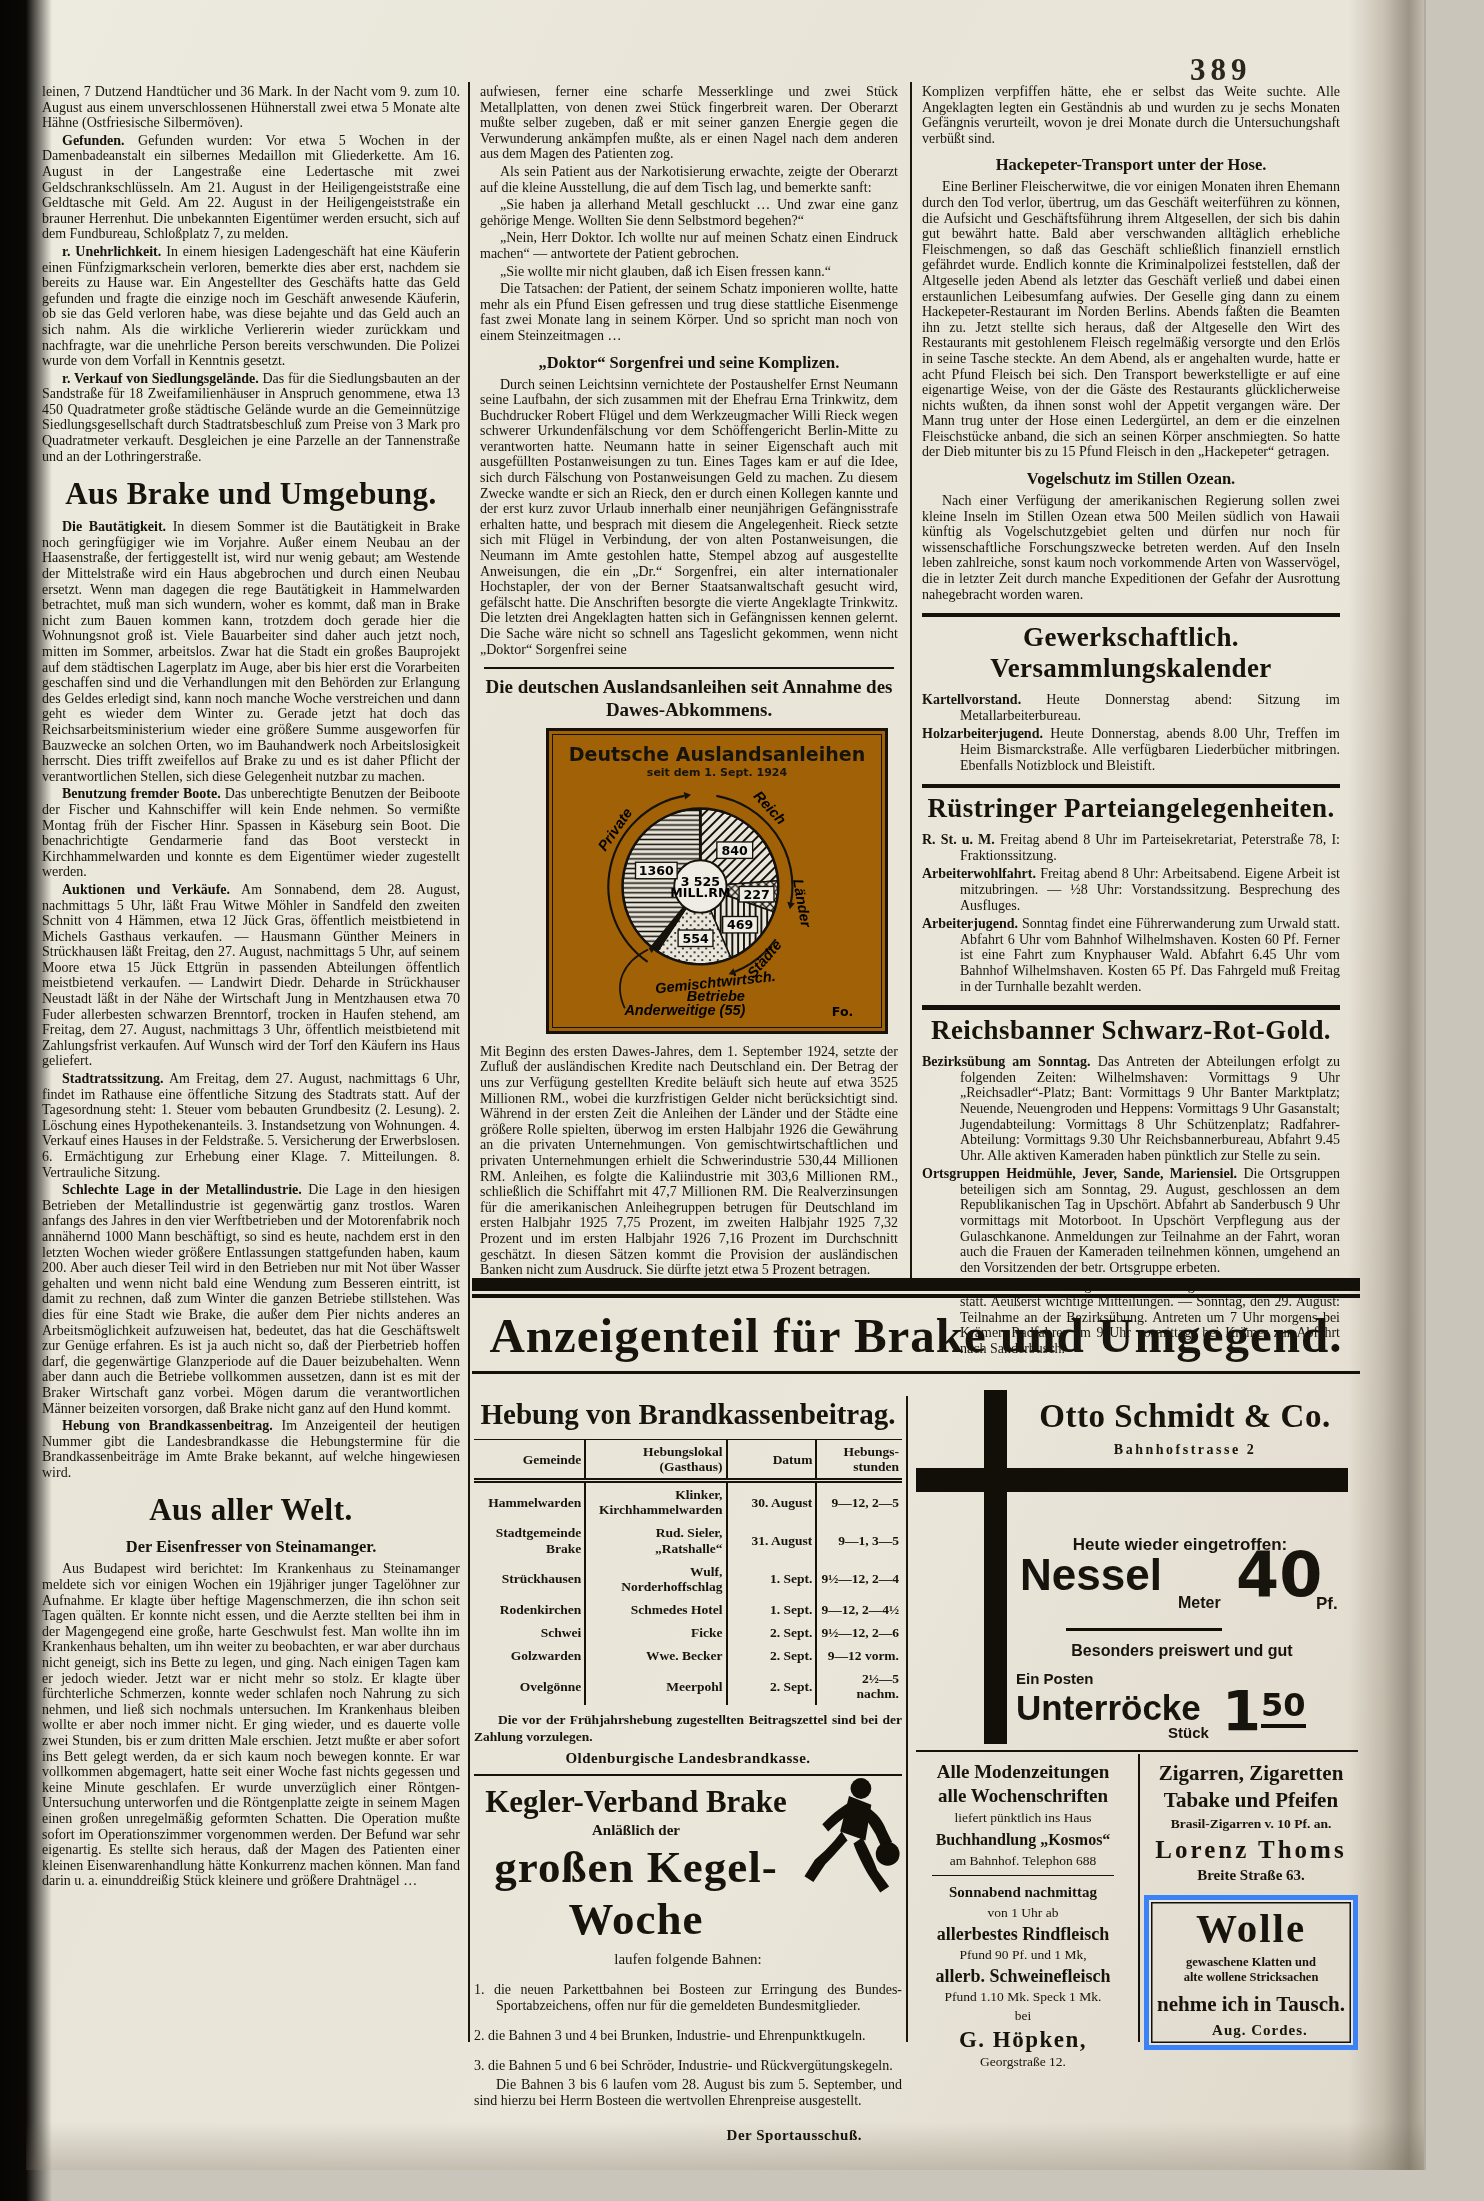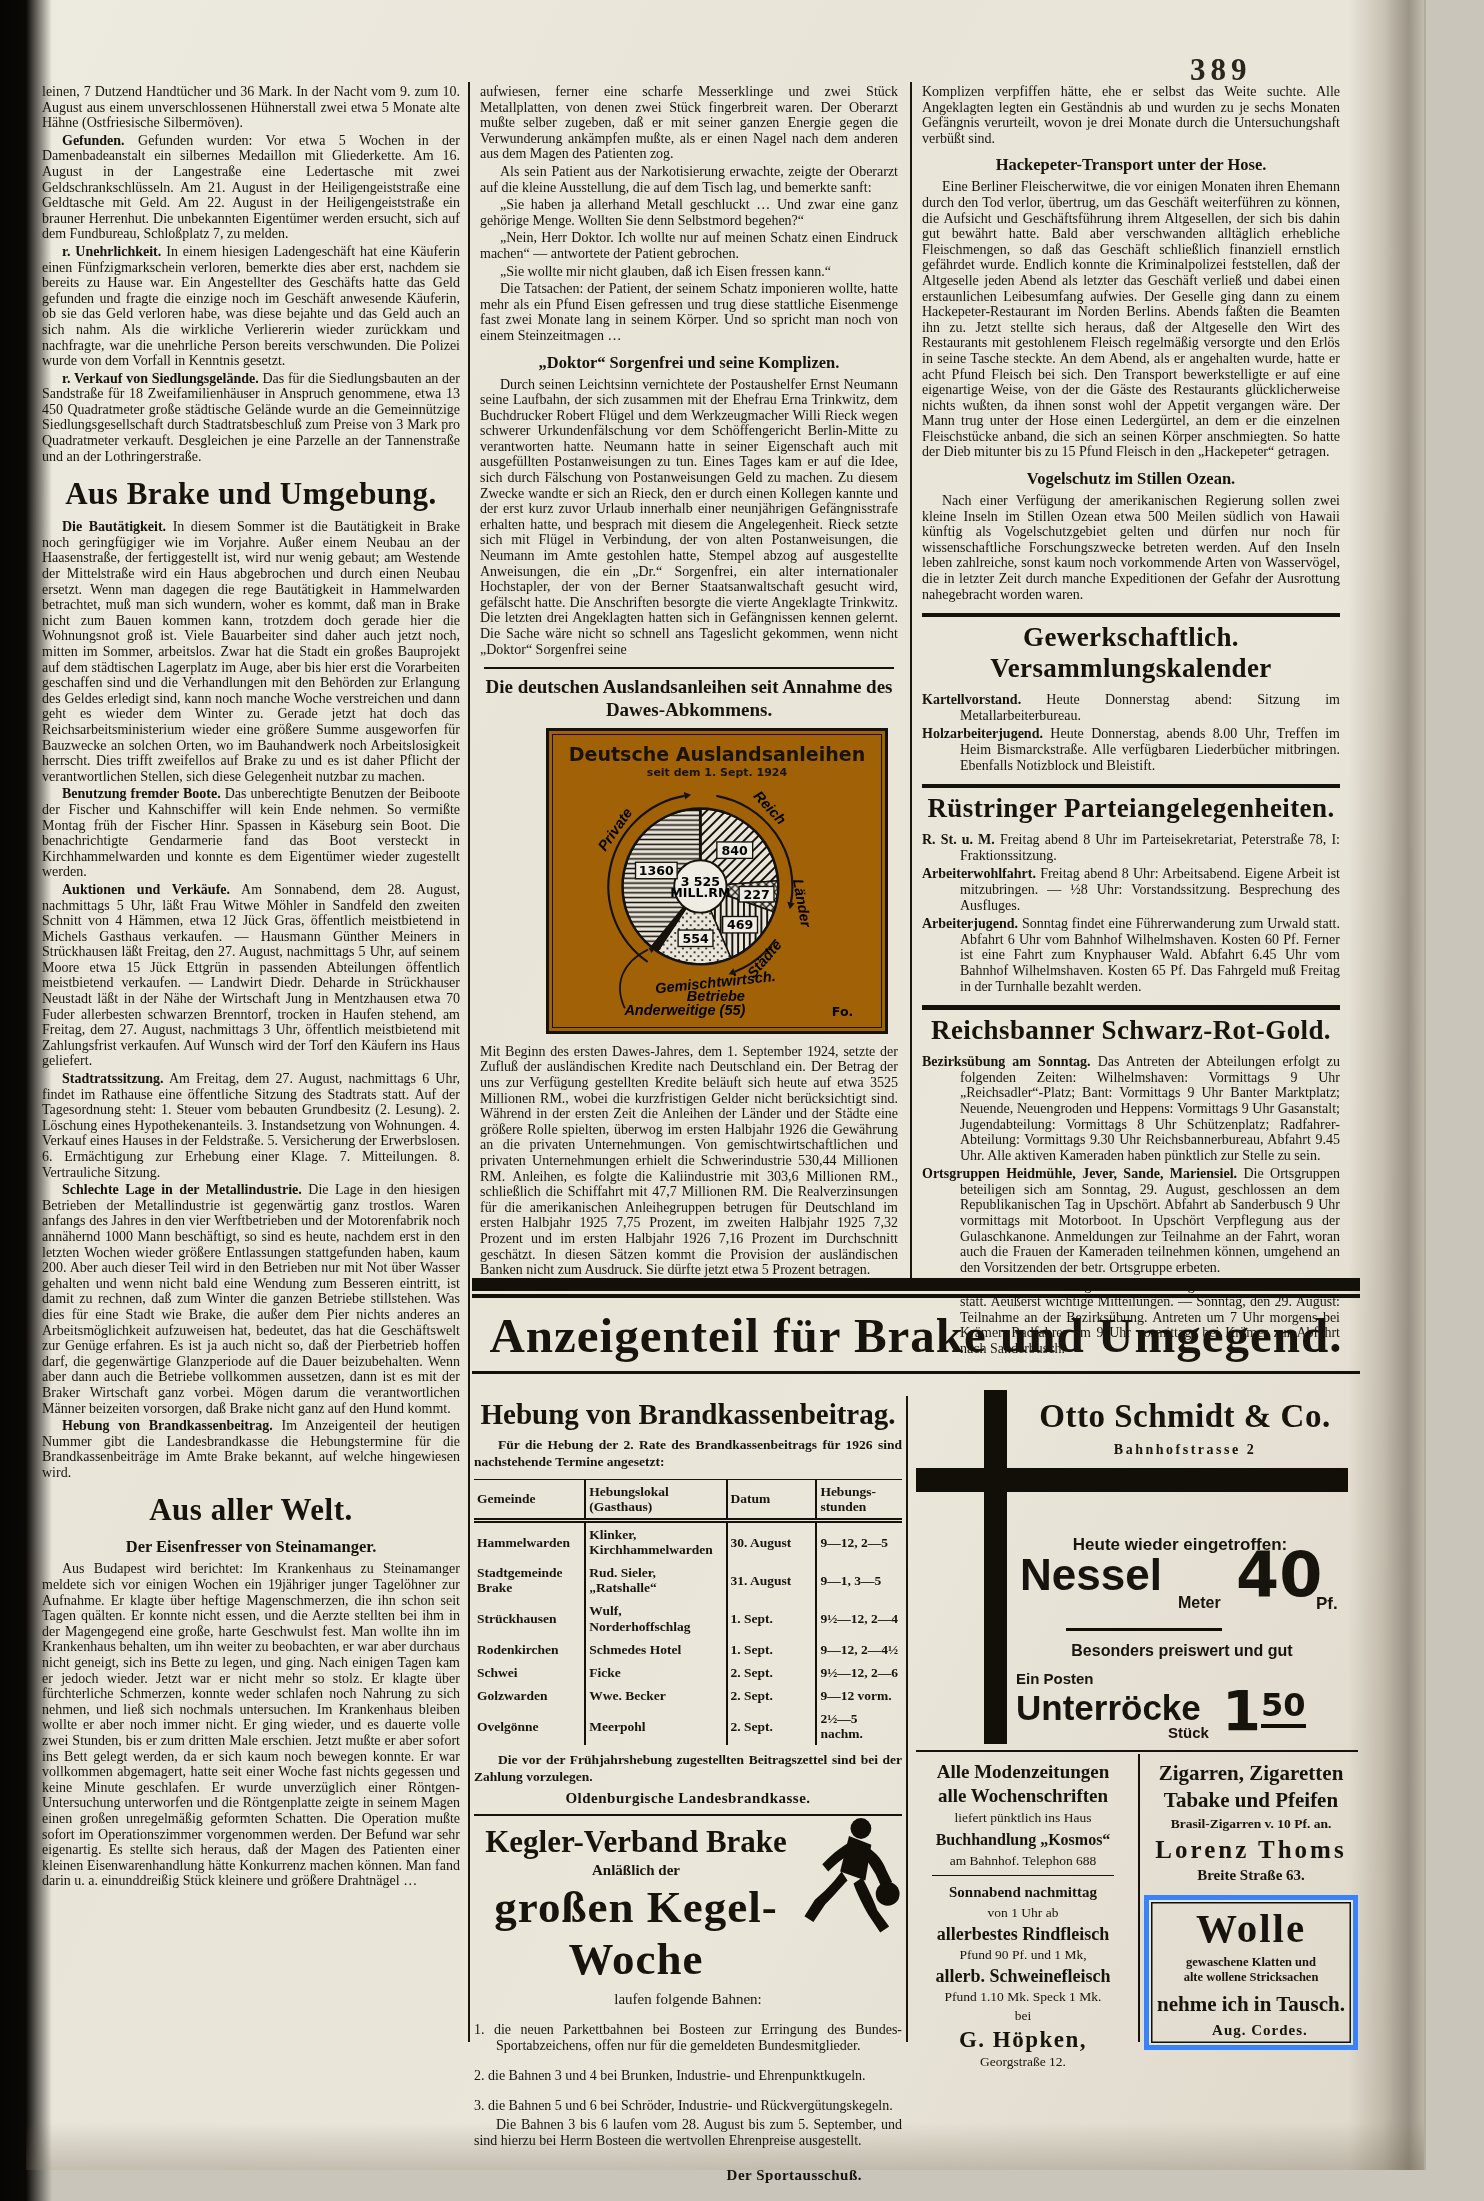--- a/index.html
+++ b/index.html
@@ -39,21 +39,21 @@
   #banner{position:absolute;left:472px;top:1278px;width:888px;}
   #banner .bar1{height:13px;background:#130f09;}
   #banner .bar2{height:4px;background:#130f09;margin-top:3px;}
   #banner .title{font-size:49px;font-weight:800;text-align:center;margin:9px 0 7px;letter-spacing:1px;}
   #banner .bar3{height:3px;background:#130f09;}
 
   #ad-brand{position:absolute;left:474px;top:1398px;width:428px;}
   #ad-brand .title{font-size:29px;font-weight:700;text-align:center;margin:0 0 6px;}
   #ad-brand .intro{font-size:13.5px;font-weight:700;text-align:justify;text-indent:24px;line-height:1.25;}
   .btable{width:100%;border-collapse:collapse;margin-top:8px;border-top:1.5px solid #15110b;}
-  .btable th,.btable td{font-size:13.5px;font-weight:700;text-align:left;padding:4px 3px;line-height:1.12;vertical-align:middle;}
+  .btable th,.btable td{font-size:13.5px;font-weight:700;text-align:right;padding:4px 3px;line-height:1.12;vertical-align:middle;}
   .btable th{border-bottom:5px double #15110b;}
   .btable .vl{border-left:2px solid #15110b;}
   #ad-brand .note{font-size:13.5px;font-weight:700;text-align:justify;text-indent:24px;margin-top:7px;line-height:1.25;}
   #ad-brand .sig{font-size:15px;font-weight:700;text-align:center;margin-top:4px;letter-spacing:.5px;}
   #ad-brand .rule{border-top:2px solid #15110b;margin-top:7px;}
 
   #ad-kegler{position:relative;margin-top:8px;}
   #ad-kegler .t1{font-size:31px;font-weight:700;text-align:center;padding-right:104px;margin:2px 0 2px;}
   #ad-kegler .t2{font-size:15px;font-weight:700;text-align:center;padding-right:104px;margin:2px 0;}
   #ad-kegler .t3{font-size:45px;font-weight:800;text-align:center;padding-right:104px;margin:2px 0 6px;letter-spacing:1px;}
@@ -256,21 +256,20 @@
     <div class="bar1"></div>
     <div class="bar2"></div>
     <div class="title">Anzeigenteil für Brake und Umgegend.</div>
     <div class="bar3"></div>
   </div>
 
   <div class="vrule" style="left:906px;top:1396px;height:646px;"></div>
 
   <div id="ad-brand">
     <div class="title">Hebung von Brandkassenbeitrag.</div>
-    <div class="intro">Für die Hebung der 2. Rate des Brandkassenbeitrags für 1926 sind nachstehende Termine angesetzt:</div>
     <table class="btable">
       <thead>
         <tr>
           <th style="width:26%;">Gemeinde</th>
           <th class="vl" style="width:33%;">Hebungslokal (Gasthaus)</th>
           <th class="vl" style="width:21%;">Datum</th>
           <th class="vl" style="width:20%;">Hebungs­stunden</th>
         </tr>
       </thead>
       <tbody>

